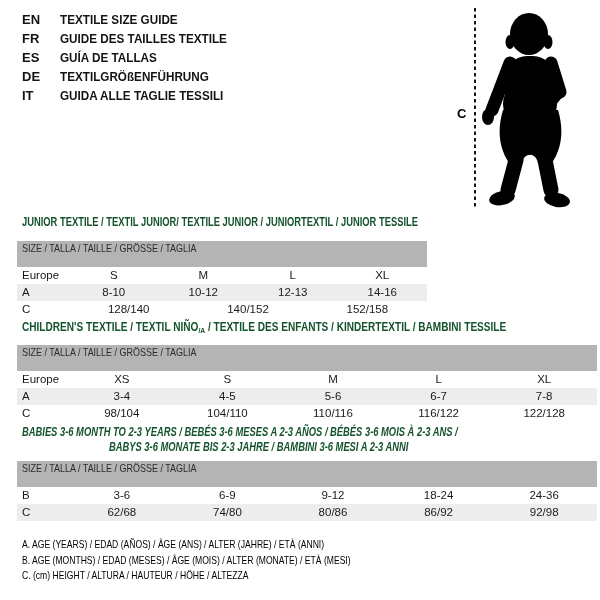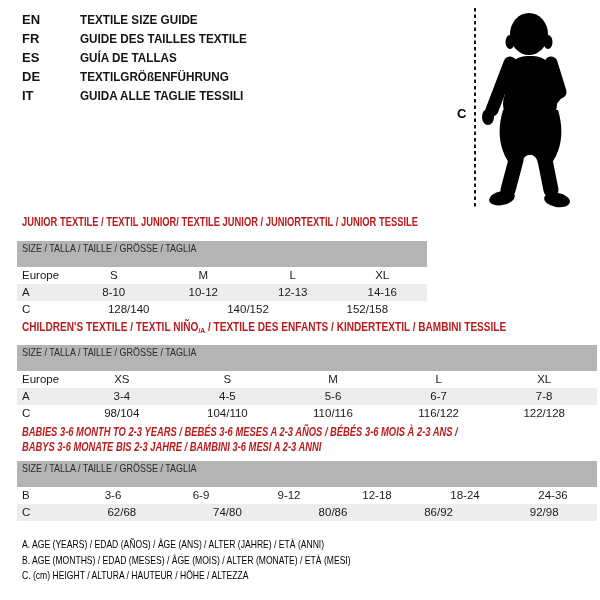--- a/index.html
+++ b/index.html
@@ -7,29 +7,29 @@
     position:relative; width:600px; height:600px; background:#ffffff;
     font-family:"Liberation Sans", sans-serif; color:#141414; overflow:hidden;
   }
   .cond { display:inline-block; white-space:nowrap; transform-origin:0 50%; }
   .sx78 { transform:scaleX(0.78); }
   .sx84 { transform:scaleX(0.84); }
   .sx90 { transform:scaleX(0.90); }
 
   
   .langs { position:absolute; left:22px; top:10px; font-weight:700; font-size:13px; }
-  .lang-row { display:flex; height:19px; align-items:center;gap:20px; }
+  .lang-row { display:flex; height:19px; align-items:center; }
   .lang-code { width:38px; }
 
   
   .figure { position:absolute; left:440px; top:0; width:160px; height:220px; }
   .c-label { position:absolute; left:17px; top:106px; font-weight:700; font-size:13px; color:#000; }
 
   
-  .section-title { position:absolute; left:22px; font-weight:700; font-size:12px; color:#b91c1c; }
+  .section-title { position:absolute; left:22px; font-weight:700; font-size:12px; color:#14532d;text-align:center; }
   .st-1 { top:215px; }
   .st-2 { top:320px; }
   .st-3 { top:425px; line-height:15px;font-style:italic; }
   .sub { font-size:8px; vertical-align:-2px; }
 
   
   .table { position:absolute; left:17px; font-size:11.5px; color:#1a1a1a; }
   .tb-1 { top:241px; width:410px; }
   .tb-2 { top:345px; width:580px; }
   .tb-3 { top:461px; width:580px; }
@@ -155,21 +155,20 @@
     <div><span class="cond sx78">BABIES 3-6 MONTH TO 2-3 YEARS / BEBÉS 3-6 MESES A 2-3 AÑOS / BÉBÉS 3-6 MOIS À 2-3 ANS /</span></div>
     <div><span class="cond sx78">BABYS 3-6 MONATE BIS 2-3 JAHRE / BAMBINI 3-6 MESI A 2-3 ANNI</span></div>
   </div>
   <div class="table tb-3">
     <div class="band"><span class="cond sx78">SIZE / TALLA / TAILLE / GRÖSSE / TAGLIA</span></div>
     <div class="trow">
       <div class="lbl">B</div>
       <div class="cell">3-6</div>
       <div class="cell">6-9</div>
       <div class="cell">9-12</div>
-      <div class="cell">12-18</div>
       <div class="cell">18-24</div>
       <div class="cell">24-36</div>
     </div>
     <div class="trow zebra">
       <div class="lbl">C</div>
       <div class="cell">62/68</div>
       <div class="cell">74/80</div>
       <div class="cell">80/86</div>
       <div class="cell">86/92</div>
       <div class="cell">92/98</div>

